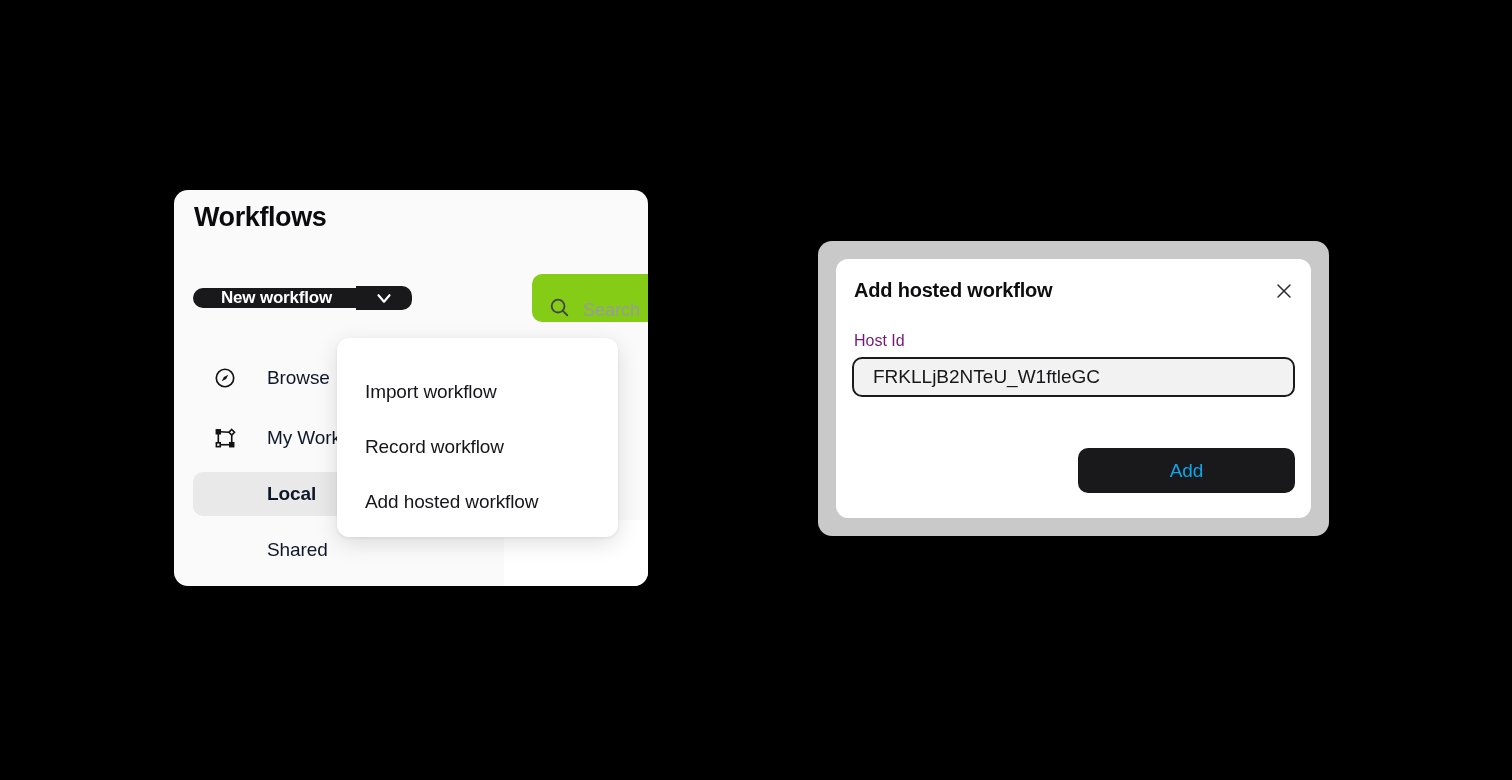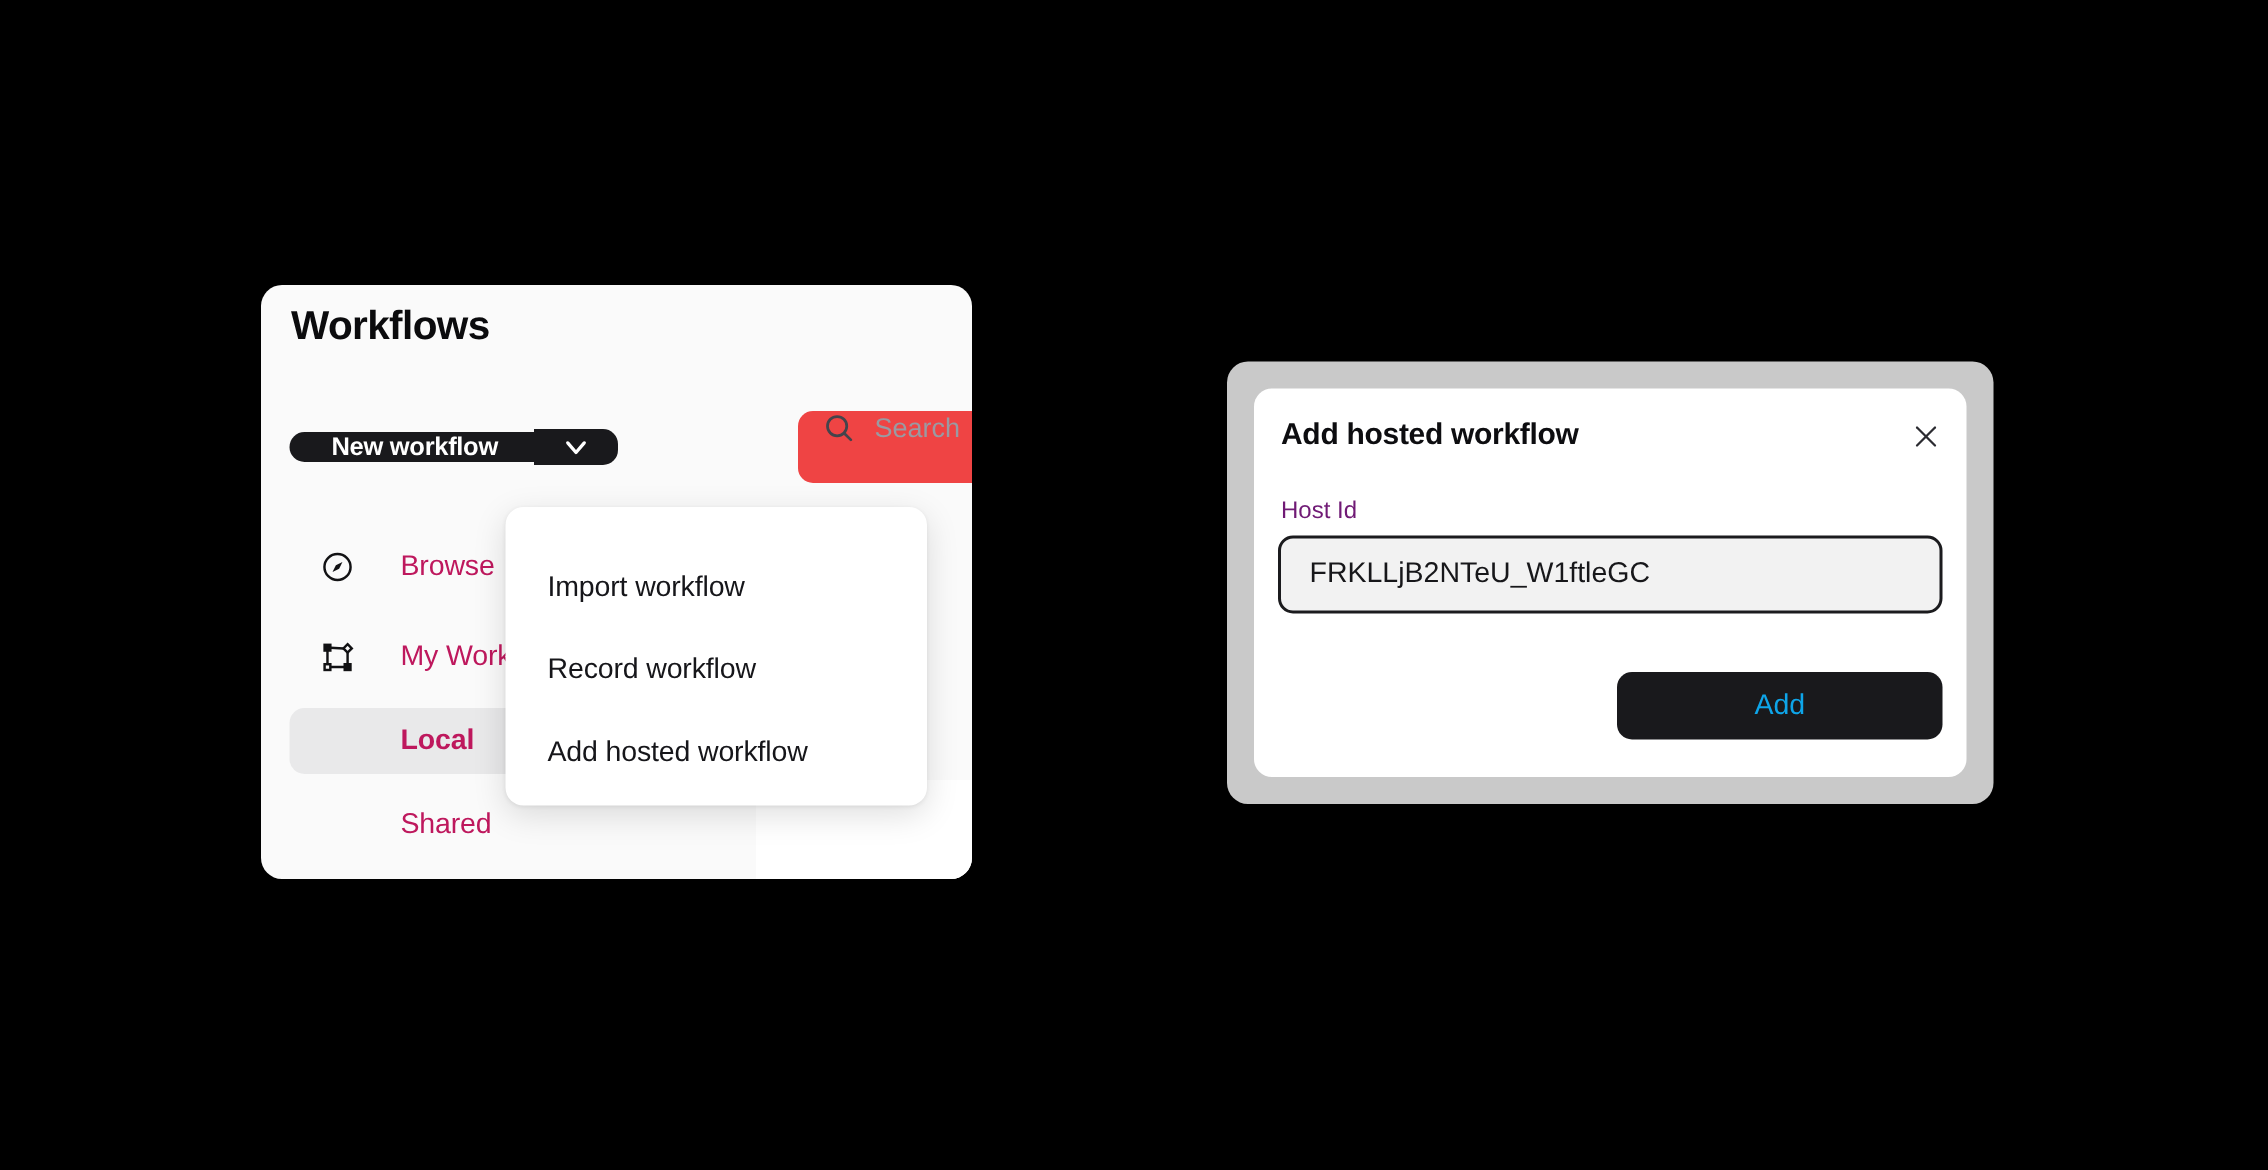--- a/index.html
+++ b/index.html
@@ -74,24 +74,24 @@
   }
   #new-workflow-caret svg { display: block; }
 
   
   #search-box {
     position: absolute;
     left: 358px;
     top: 84px;
     width: 200px;
     height: 48px;
-    background: #ef4444;
+    background: #84cc16;
     border-radius: 10px;
     display: flex;
-    align-items: flex-start;
+    align-items: flex-end;
     padding-left: 16px;
     box-sizing: border-box;
     overflow: hidden;
   }
   #search-icon { flex: none; display: block; }
   #search-input {
     border: none;
     outline: none;
     background: transparent;
     font-family: inherit;
@@ -119,21 +119,21 @@
     width: 24px;
     height: 24px;
     flex: none;
     display: flex;
     align-items: center;
     justify-content: center;
   }
   .nav-item .nav-label {
     margin-left: 30px;
     font-size: 19px;
-    color: #be185d;
+    color: #0f172a;
     white-space: nowrap;
     letter-spacing: -0.1px;
   }
   .nav-item.selected { background: #e9e9ea; }
   .nav-item.selected .nav-label { font-weight: bold; }
   #nav-browse   { top: 166px; }
   #nav-myworkflows { top: 226px; }
   #nav-local    { top: 282px; }
   #nav-shared   { top: 338px; }
   #nav-local .nav-label, #nav-shared .nav-label { margin-left: 54px; }
@@ -223,21 +223,21 @@
     left: 18px;
     top: 73px;
     font-size: 16px;
     color: #701a75;
   }
   #host-id-input {
     position: absolute;
     left: 16px;
     top: 98px;
     width: 443px;
-    height: 52px;
+    height: 40px;
     box-sizing: border-box;
     background: #f2f2f2;
     border: 2px solid #1b1b1e;
     border-radius: 10px;
     outline: none;
     font-family: inherit;
     font-size: 19px;
     color: #17171a;
     padding-left: 19px;
   }

